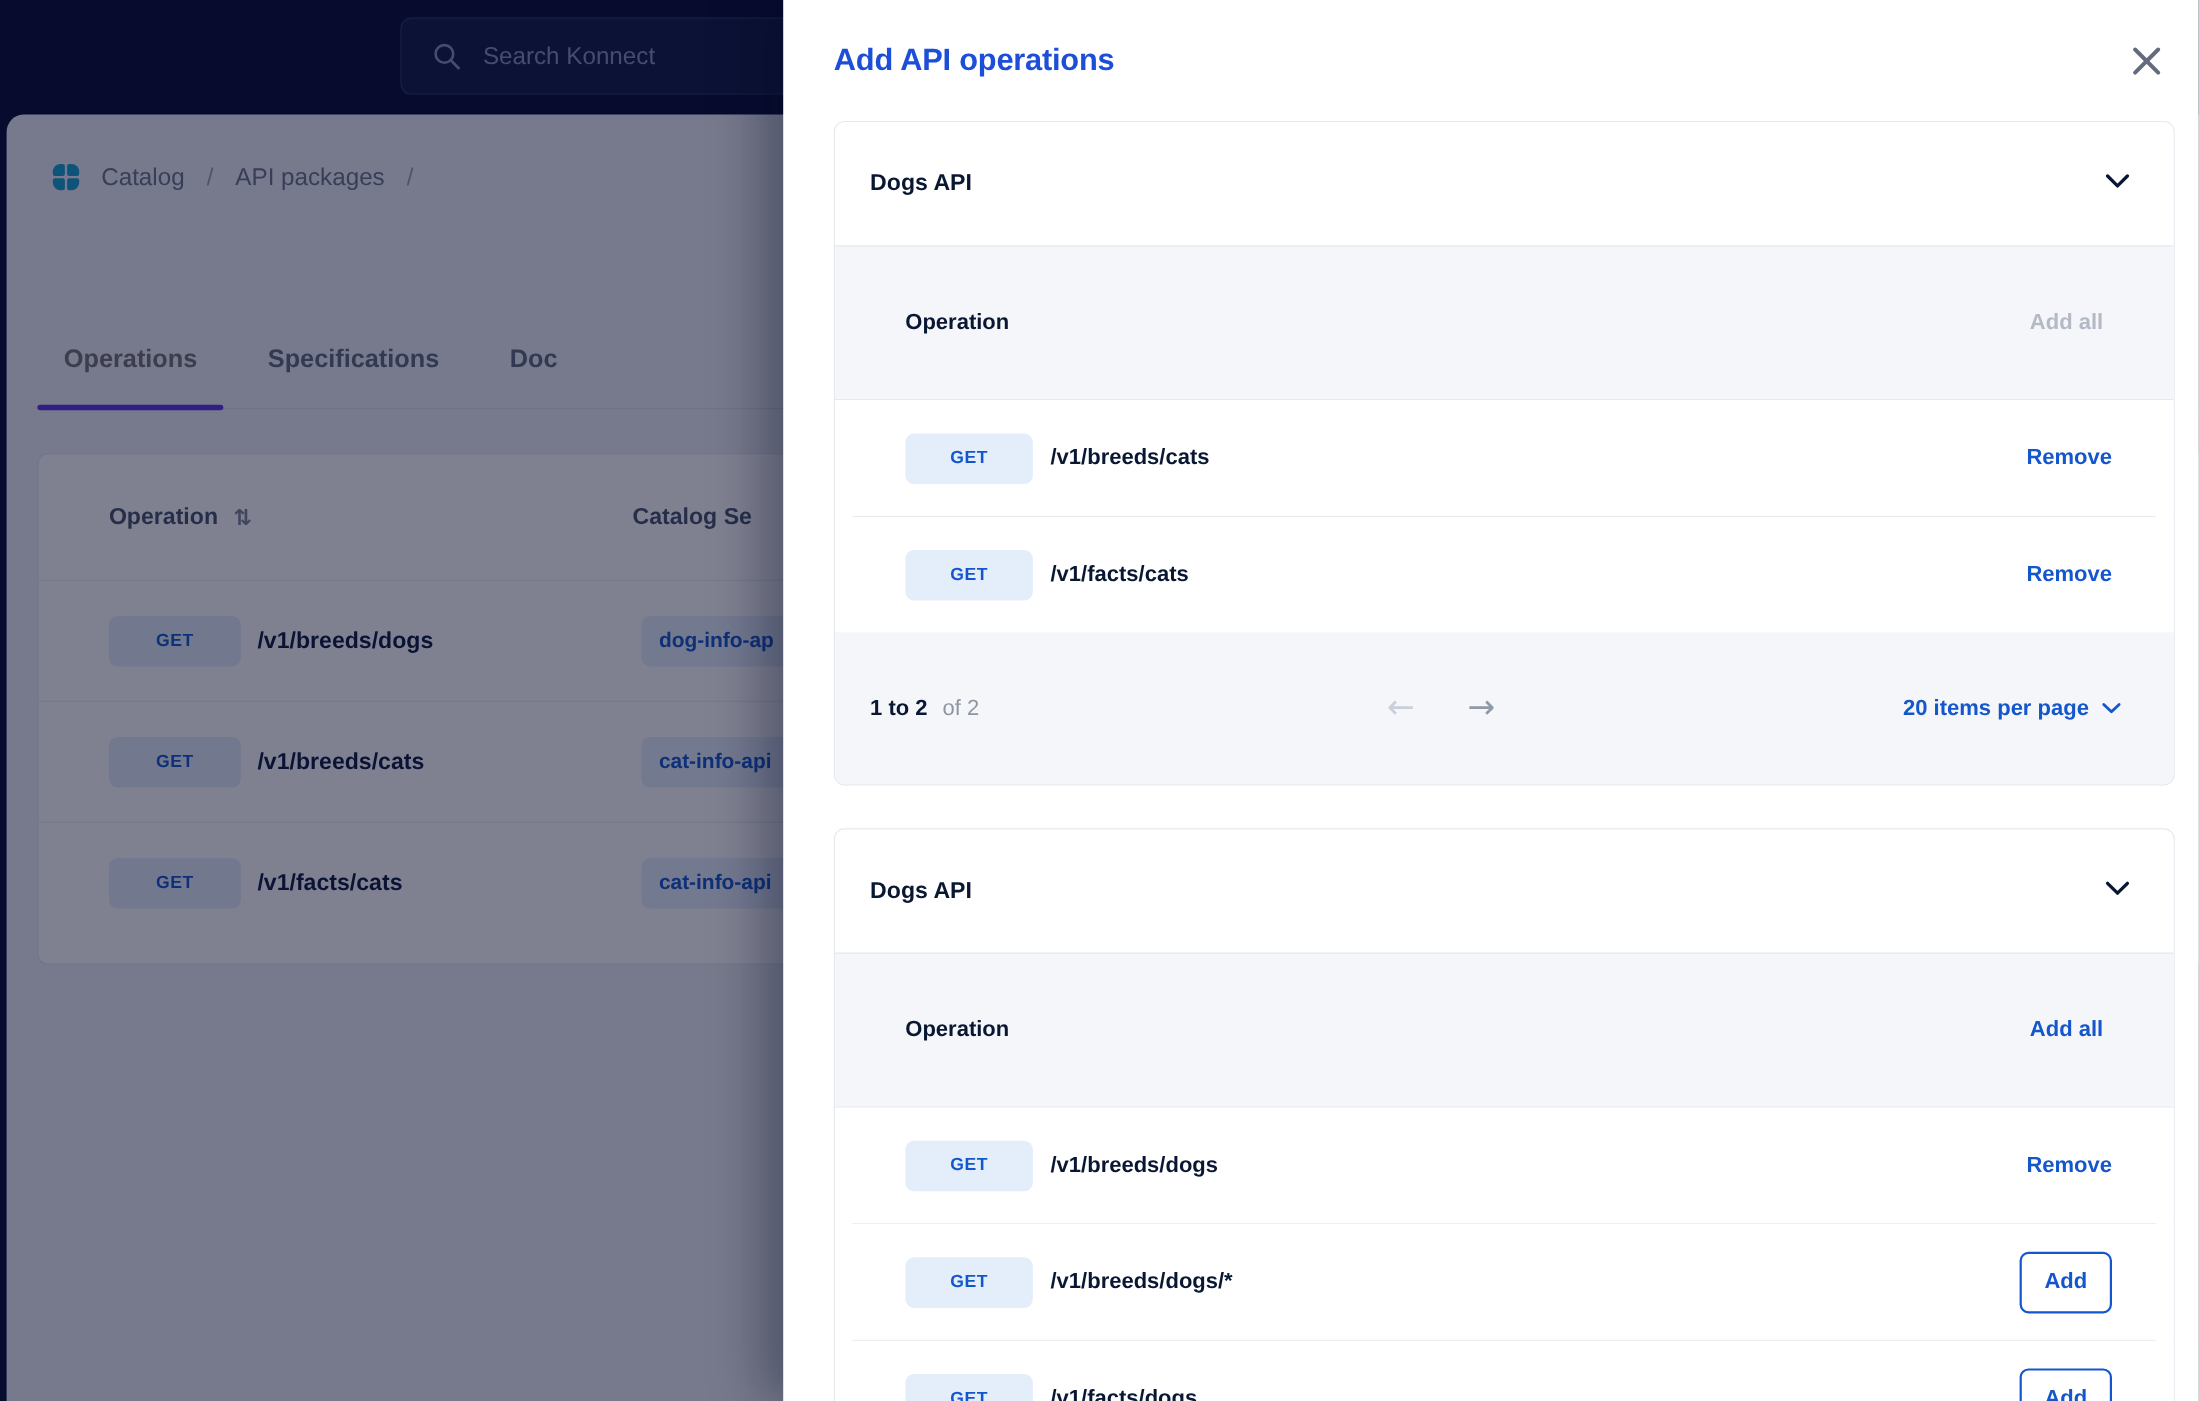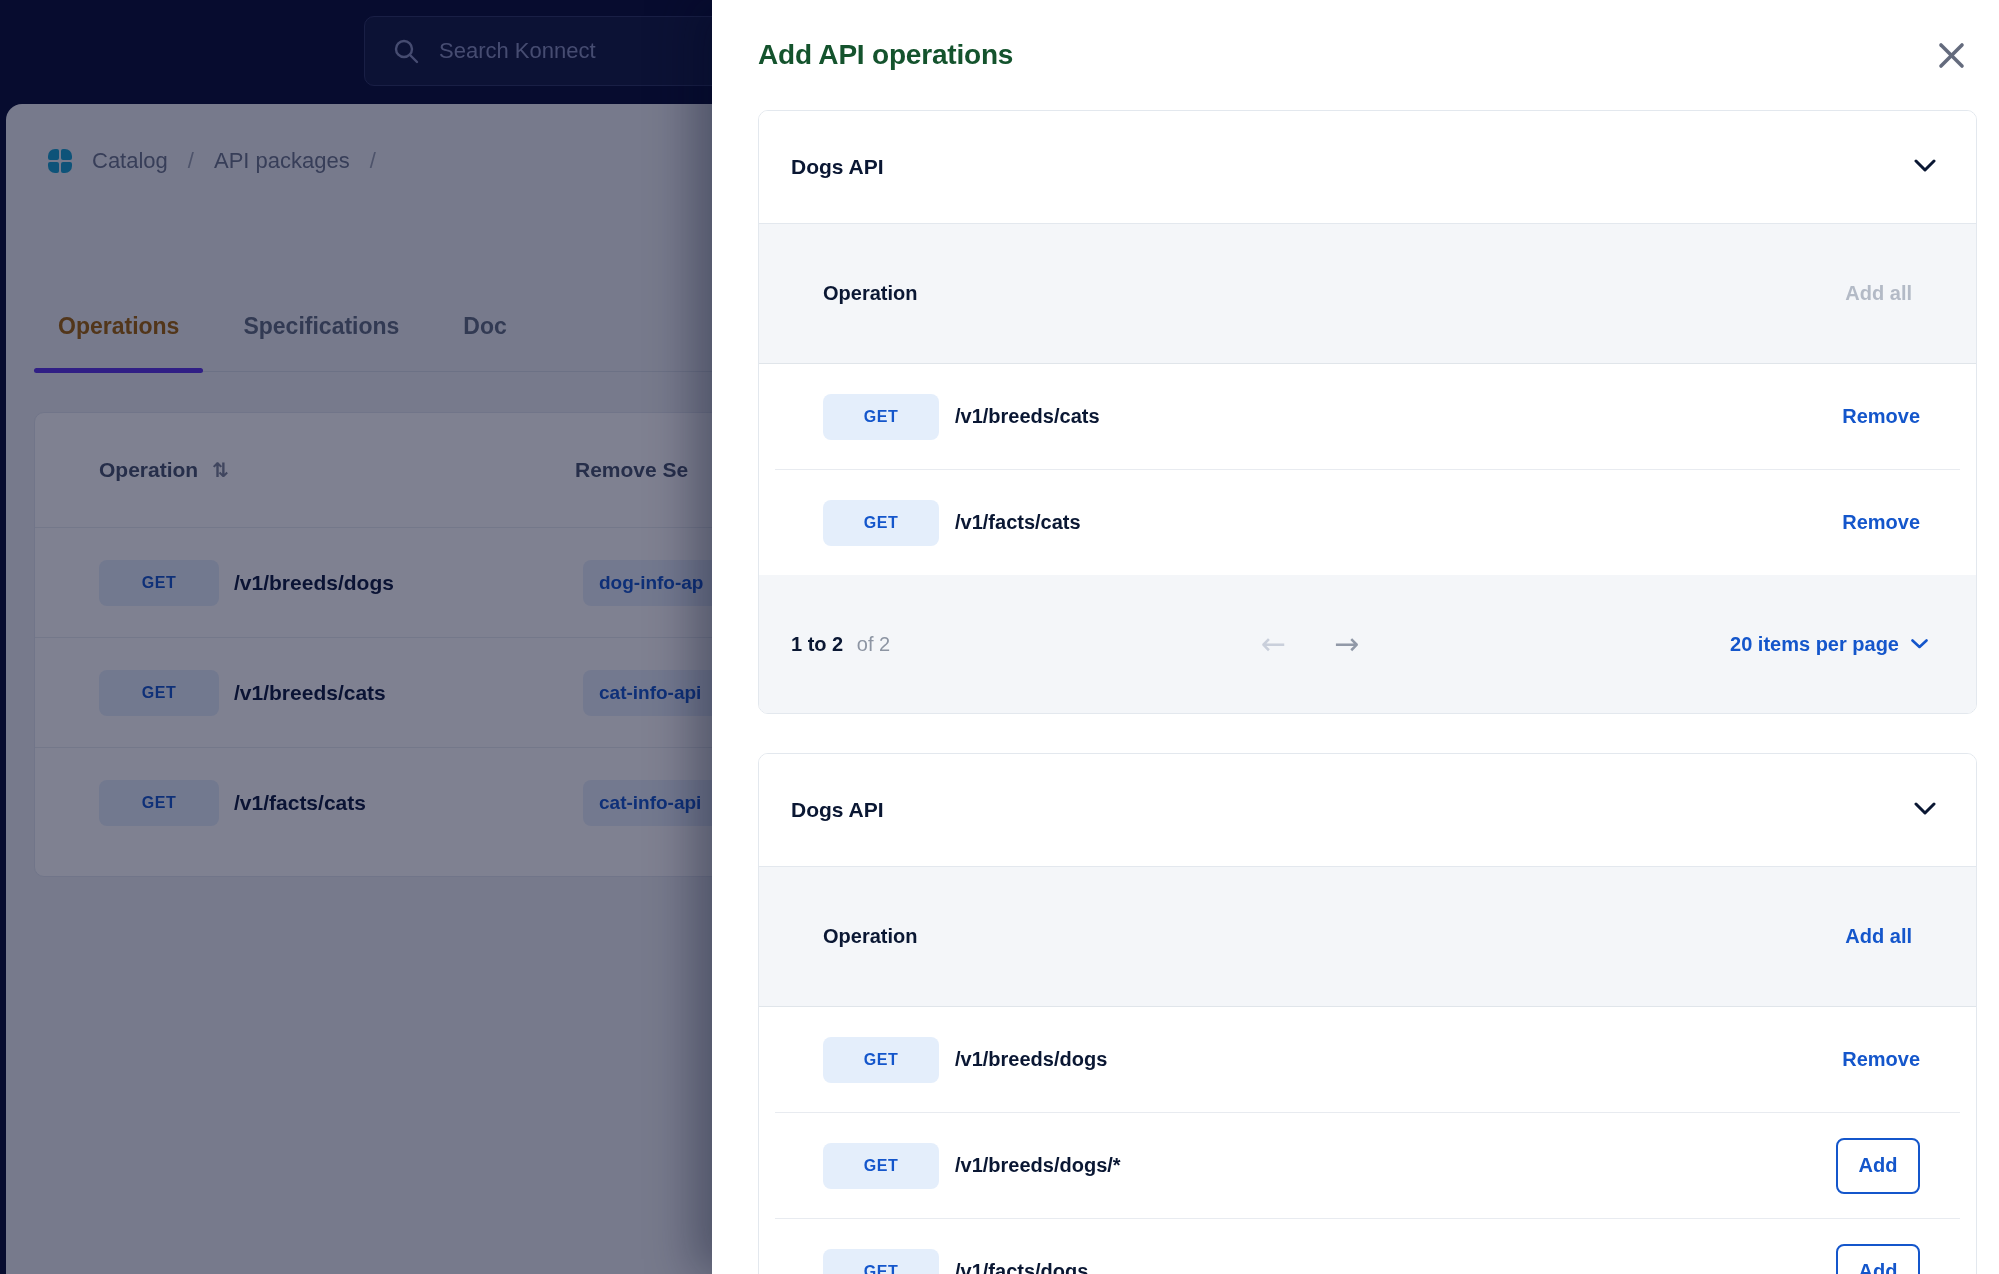--- a/index.html
+++ b/index.html
@@ -29,21 +29,21 @@
   .bc-icon span { background:#14a0cc; border-radius:2px; }
   .bc-icon span:nth-child(1){ border-top-left-radius:7px; }
   .bc-icon span:nth-child(2){ border-top-right-radius:7px; }
   .bc-icon span:nth-child(3){ border-bottom-left-radius:7px; }
   .bc-icon span:nth-child(4){ border-bottom-right-radius:7px; }
   .page-title { position:absolute; left:38px; top:84px; font-size:42px; font-weight:bold; color:#0a1733; letter-spacing:-0.5px; }
   .tabs { position:absolute; left:28px; top:178px; right:0; height:90px;
     display:flex; align-items:center; gap:16px; border-bottom:1px solid #d8dee7; }
   .tab { position:relative; height:100%; display:flex; align-items:center; padding:0 24px;
     font-size:23px; font-weight:600; color:#5f6b7e; cursor:pointer; }
-  .tab.active { color:#a16207; }
+  .tab.active { color:#737373; }
   .tab.active::after { content:""; position:absolute; left:0; right:0; bottom:-2px; height:5px;
     background:#5b32e6; border-radius:3px; }
   .bg-card { position:absolute; left:28px; top:308px; right:-16px; height:465px;
     background:#ffffff; border:1px solid #e2e7ee; border-radius:10px; overflow:hidden; }
   .bg-thead { height:115px; display:flex; align-items:center; padding:0 64px;
     font-size:21px; font-weight:600; color:#46536b; border-bottom:1px solid #e8ecf1; }
   .bg-col-gw { position:absolute; left:540px; }
   .sort-icon { margin-left:14px; font-size:20px; color:#7c8496; }
   .bg-row { height:110px; display:flex; align-items:center; padding:0 64px; border-bottom:1px solid #e8ecf1; position:relative; }
   .bg-row:last-child { border-bottom:none; }
@@ -55,21 +55,21 @@
   .bg-path { margin-left:15px; font-size:21px; font-weight:bold; color:#0c1a3e; }
   .gw-pill { position:absolute; left:548px; height:46px; display:flex; align-items:center;
     background:#e7effb; color:#1456cb; font-size:19px; font-weight:600;
     border-radius:8px; padding:0 16px; width:180px; overflow:hidden; white-space:nowrap; }
   
   .backdrop { position:absolute; inset:0; background:rgba(9,14,45,0.52); z-index:5; }
   
   .panel { position:absolute; left:712px; top:0; width:1287px; height:1274px; background:#ffffff;
     box-shadow:-18px 0 44px rgba(4,9,35,0.35); z-index:10; overflow:hidden; }
   .panel-header { height:110px; display:flex; align-items:center; padding:0 28px 0 46px; }
-  .panel-title { font-size:28px; font-weight:bold; color:#14532d; letter-spacing:-0.2px; }
+  .panel-title { font-size:28px; font-weight:bold; color:#1d4ed8; letter-spacing:-0.2px; }
   .close-btn { margin-left:auto; width:40px; height:40px; display:flex; align-items:center; justify-content:center; cursor:pointer; }
   .panel-body { padding:0 22px 0 46px; }
   .section-card { border:1px solid #e3e8ee; border-radius:10px; background:#fff; overflow:hidden; }
   .section-card + .section-card { margin-top:39px; }
   .card-header { height:112px; display:flex; align-items:center; padding:0 40px 0 32px; background:#fff; cursor:pointer; }
   .card-title { font-size:21px; font-weight:bold; color:#0a1733; }
   .chev { margin-left:auto; }
   .card-body { background:#f4f6f9; border-top:1px solid #e3e8ee; }
   .op-band { height:140px; display:flex; align-items:center; padding:0 64px; border-bottom:1px solid #e0e5ea; }
   .op-label { font-size:20px; font-weight:bold; color:#0a1733; }
@@ -128,21 +128,21 @@
     <div class="tabs">
       <div class="tab active">Operations</div>
       <div class="tab">Specifications</div>
       <div class="tab">Doc</div>
     </div>
 
     <div class="bg-card">
       <div class="bg-thead">
         <span>Operation</span>
         <span class="sort-icon">⇅</span>
-        <span class="bg-col-gw">Remove Se</span>
+        <span class="bg-col-gw">Catalog Se</span>
       </div>
       <div class="bg-row">
         <span class="method-badge">GET</span>
         <span class="bg-path">/v1/breeds/dogs</span>
         <span class="gw-pill">dog-info-ap</span>
       </div>
       <div class="bg-row">
         <span class="method-badge">GET</span>
         <span class="bg-path">/v1/breeds/cats</span>
         <span class="gw-pill">cat-info-api</span>

